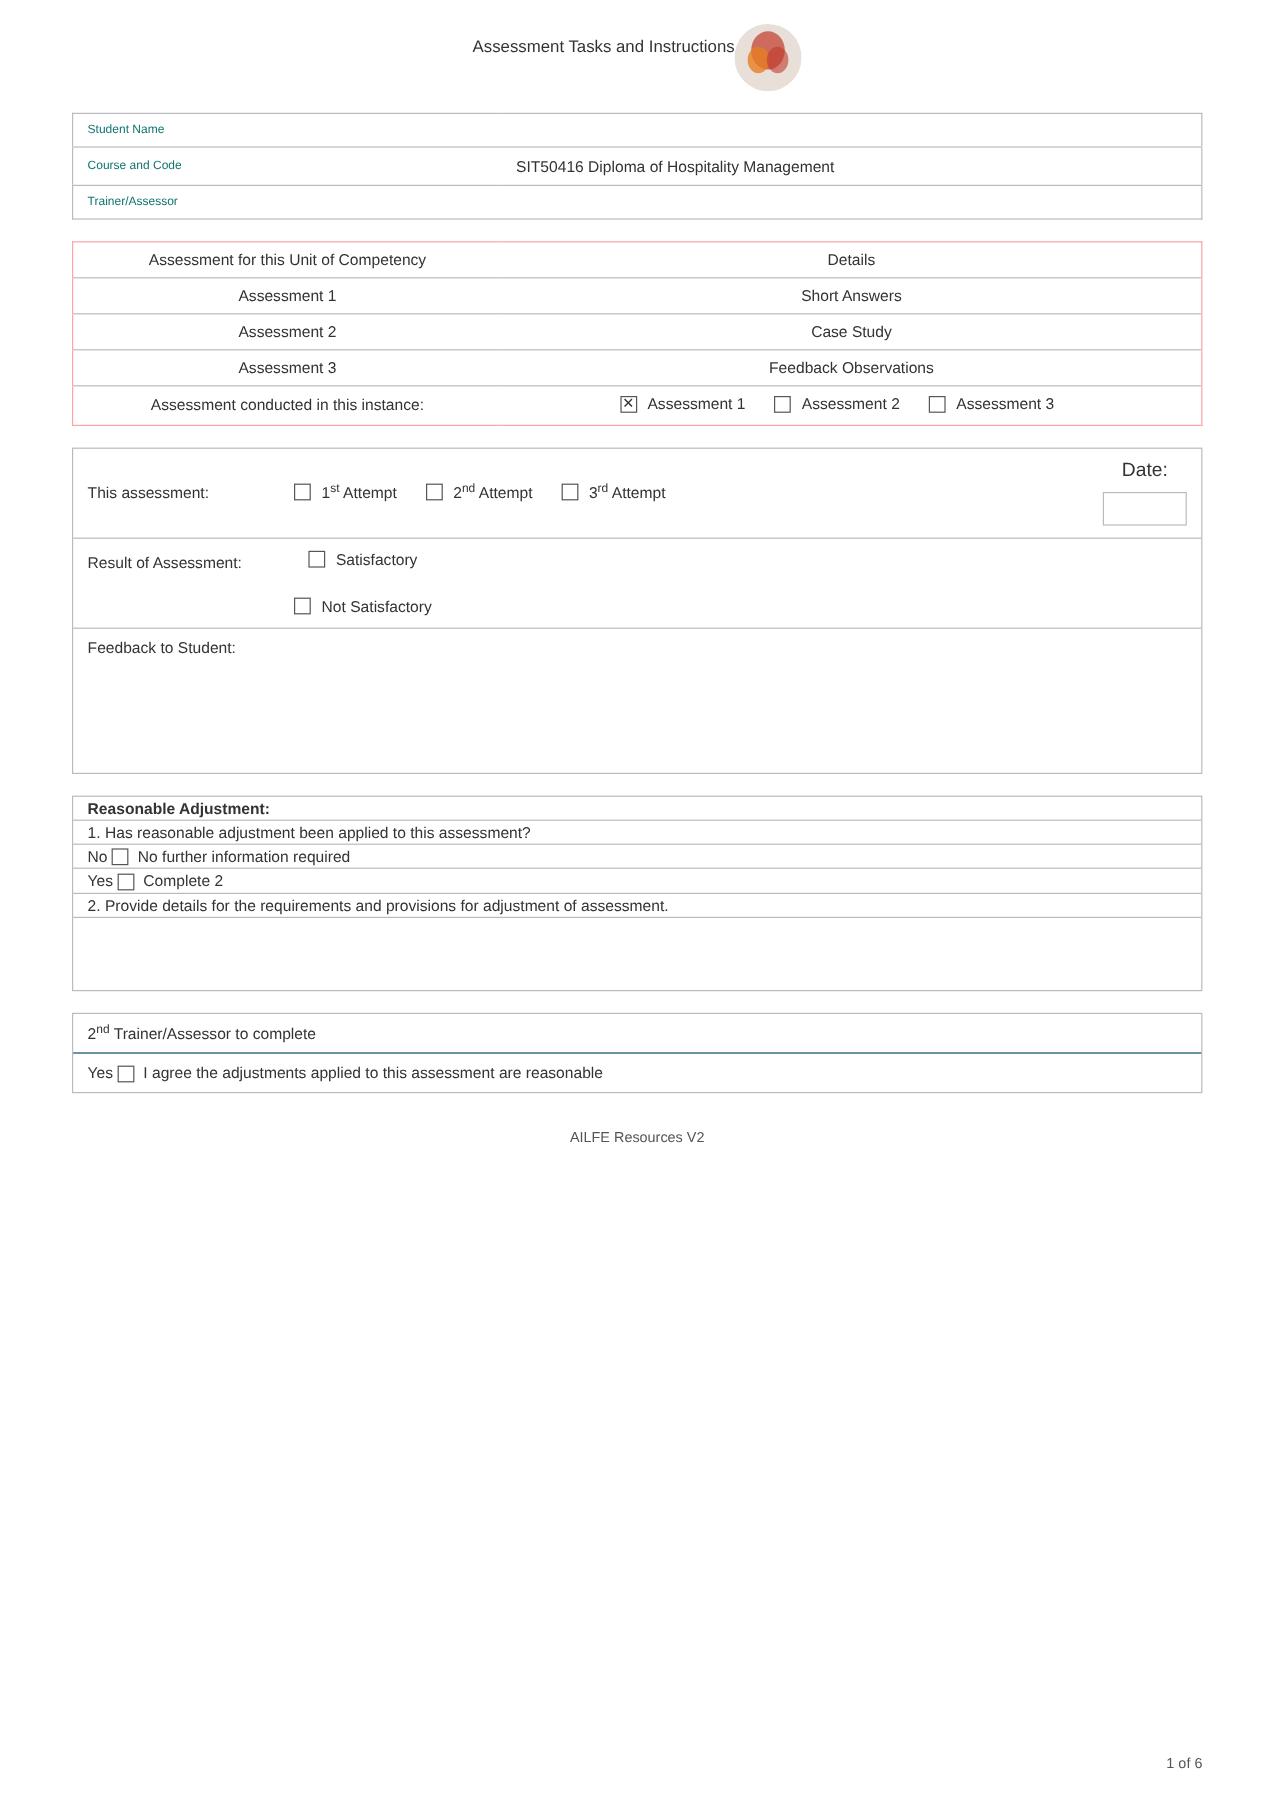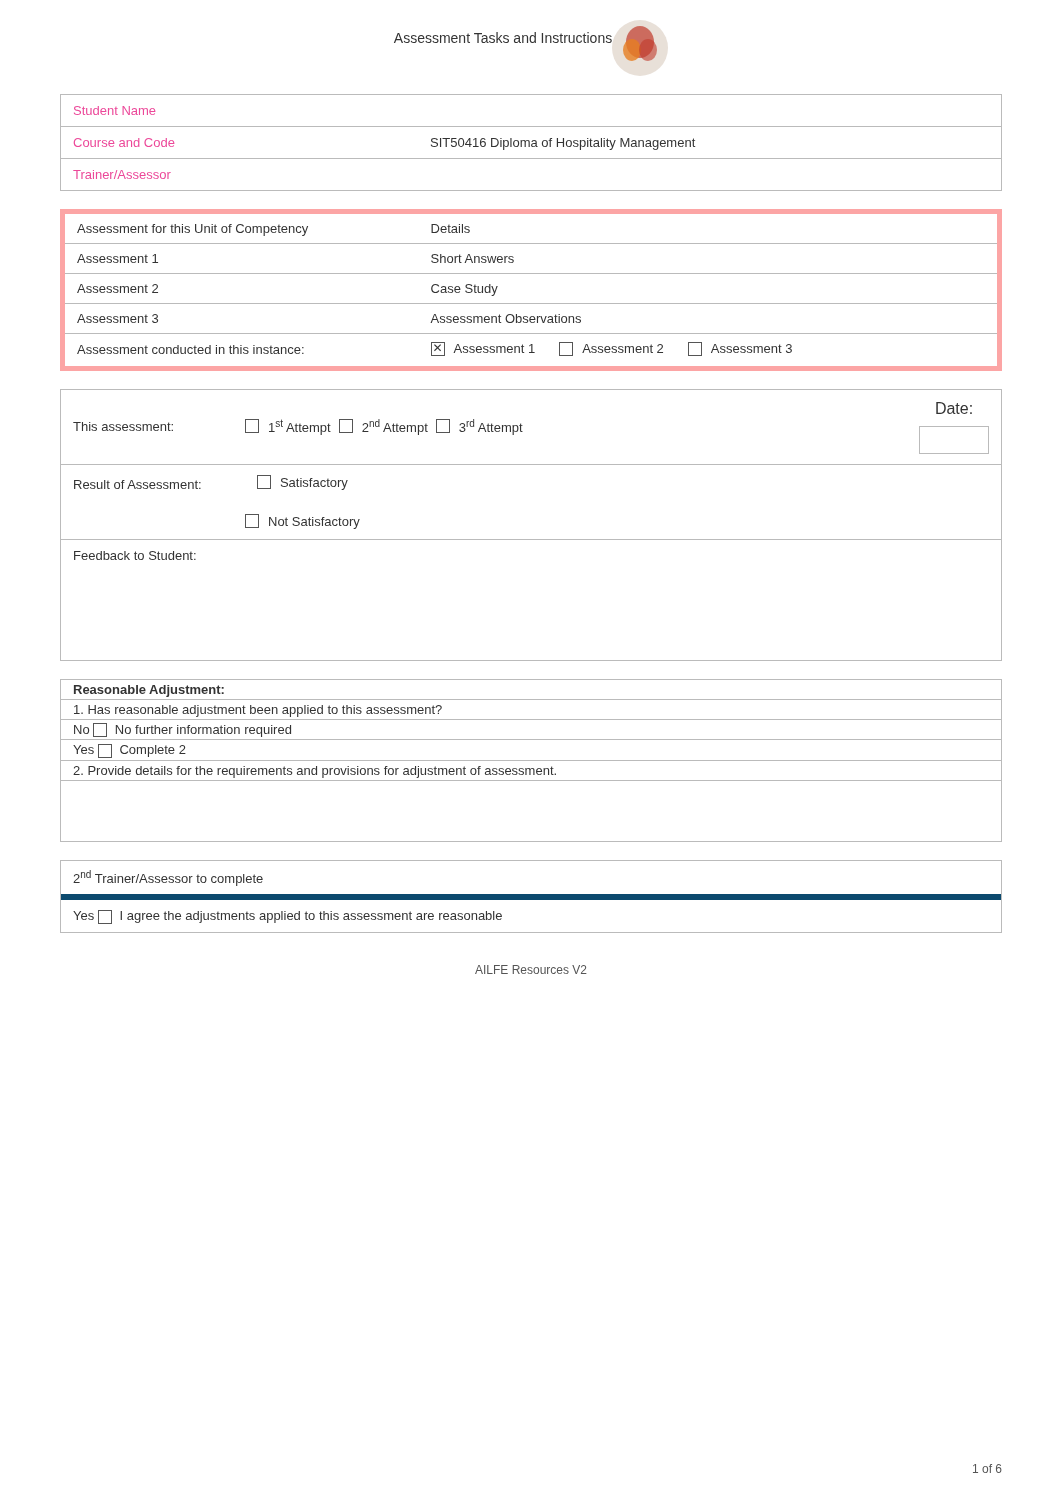--- a/index.html
+++ b/index.html
@@ -43,35 +43,36 @@
     }
     .info-table tr:last-child {
       border-bottom: none;
     }
     .info-table td {
       padding: 8px 12px;
       vertical-align: middle;
     }
     .info-table td:first-child {
       width: 38%;
-      color: #ec4899;
-      font-size: 13px;
+      color: #0f766e;
+      font-size: 10px;
     }
     .info-table td:last-child {
       width: 62%;
       color: #333;
       font-size: 13px;
     }
 
     
     .assessment-table {
       width: 100%;
       border-collapse: collapse;
       margin-bottom: 18px;
-      border: 5px solid #fca5a5;
+      border: 1px solid #fca5a5;
+      text-align: center;
     }
     .assessment-table tr {
       border-bottom: 1px solid #bbb;
     }
     .assessment-table tr:last-child {
       border-bottom: none;
     }
     .assessment-table td {
       padding: 7px 12px;
       vertical-align: middle;
@@ -98,21 +99,21 @@
       gap: 32px;
     }
     .attempt-row-label {
       width: 140px;
       font-size: 13px;
       color: #333;
     }
     .attempt-checkboxes {
       display: flex;
       align-items: flex-end;
-      gap: 8px;
+      gap: 24px;
       flex: 1;
     }
     .checkbox-item {
       display: flex;
       align-items: center;
       gap: 5px;
       font-size: 13px;
       color: #333;
     }
     .date-label {
@@ -182,21 +183,21 @@
       font-size: 13px;
     }
 
     
     .trainer-section {
       border: 1px solid #bbb;
       margin-bottom: 12px;
     }
     .trainer-row {
       padding: 8px 12px;
-      border-bottom: 6px solid #0c4a6e;
+      border-bottom: 1px solid #0c4a6e;
       font-size: 13px;
       color: #333;
     }
     .trainer-row:last-child {
       border-bottom: none;
     }
 
     
     .footer {
       text-align: center;
@@ -269,21 +270,21 @@
       <tr>
         <td>Assessment 1</td>
         <td>Short Answers</td>
       </tr>
       <tr>
         <td>Assessment 2</td>
         <td>Case Study</td>
       </tr>
       <tr>
         <td>Assessment 3</td>
-        <td>Assessment Observations</td>
+        <td>Feedback Observations</td>
       </tr>
       <tr>
         <td>Assessment conducted in this instance:</td>
         <td><span style="margin-right: 24px; display: inline-flex; align-items: center; gap: 5px;">
             <span class="chk-square checked"></span>
             <span>Assessment 1</span>
           </span><span style="margin-right: 24px; display: inline-flex; align-items: center; gap: 5px;">
             <span class="chk-square"></span>
             <span>Assessment 2</span>
           </span><span style="margin-right: 24px; display: inline-flex; align-items: center; gap: 5px;">

